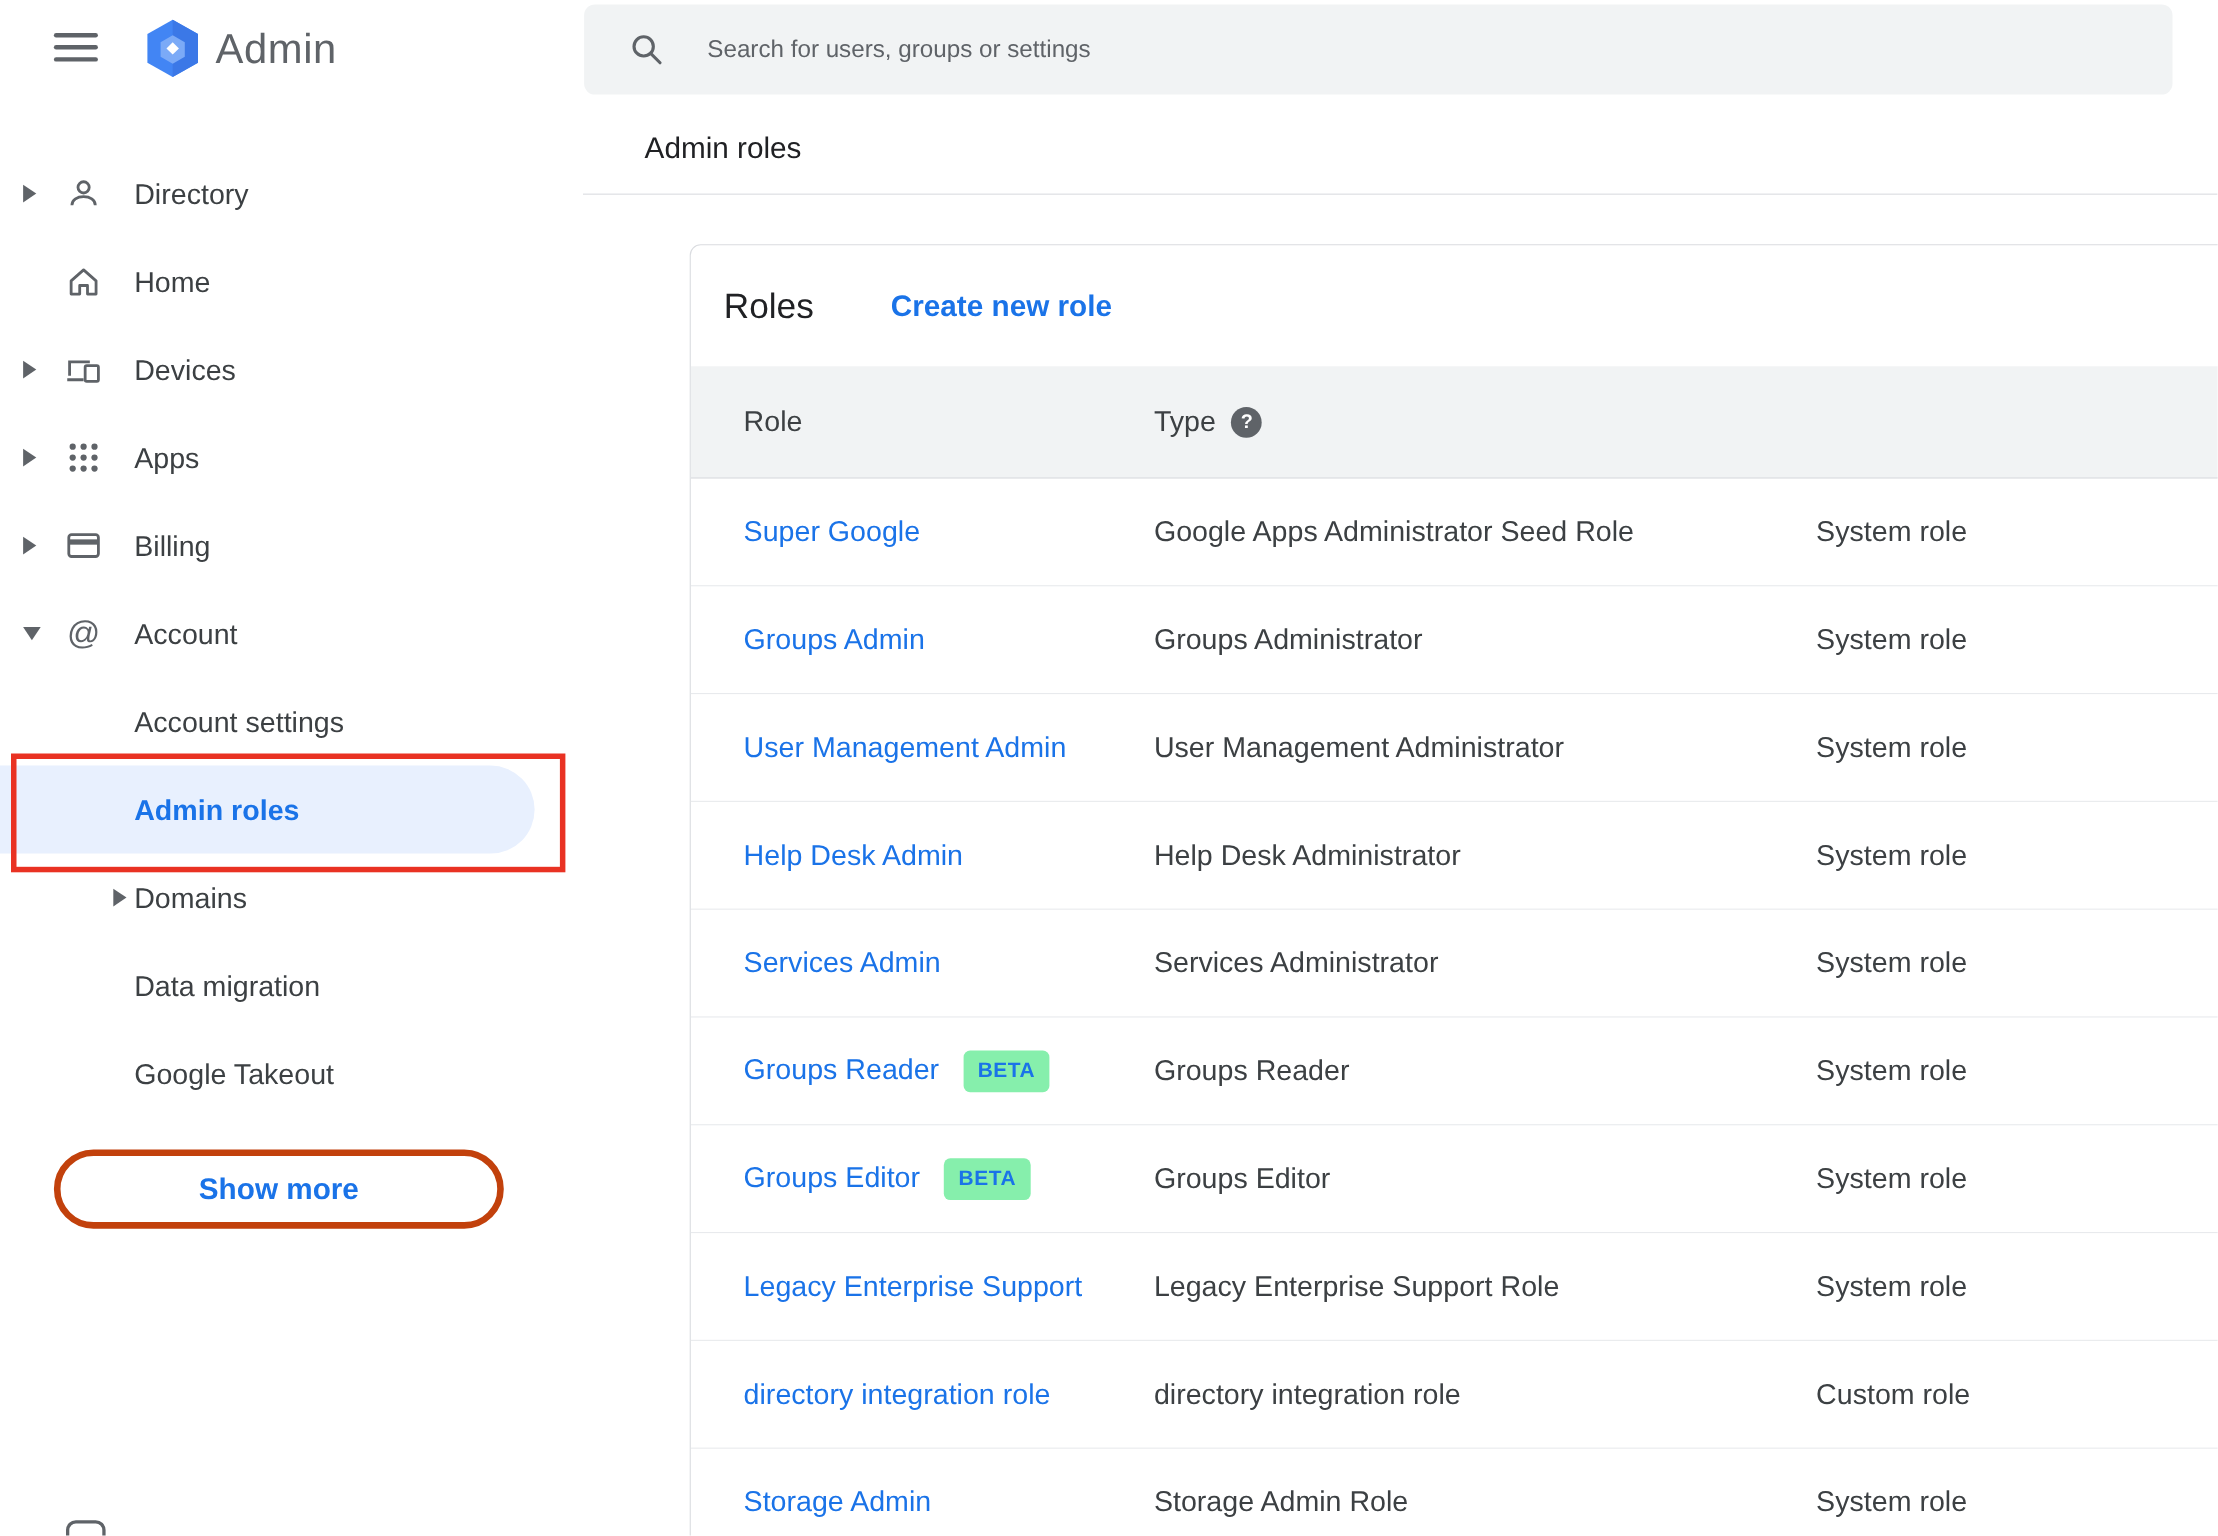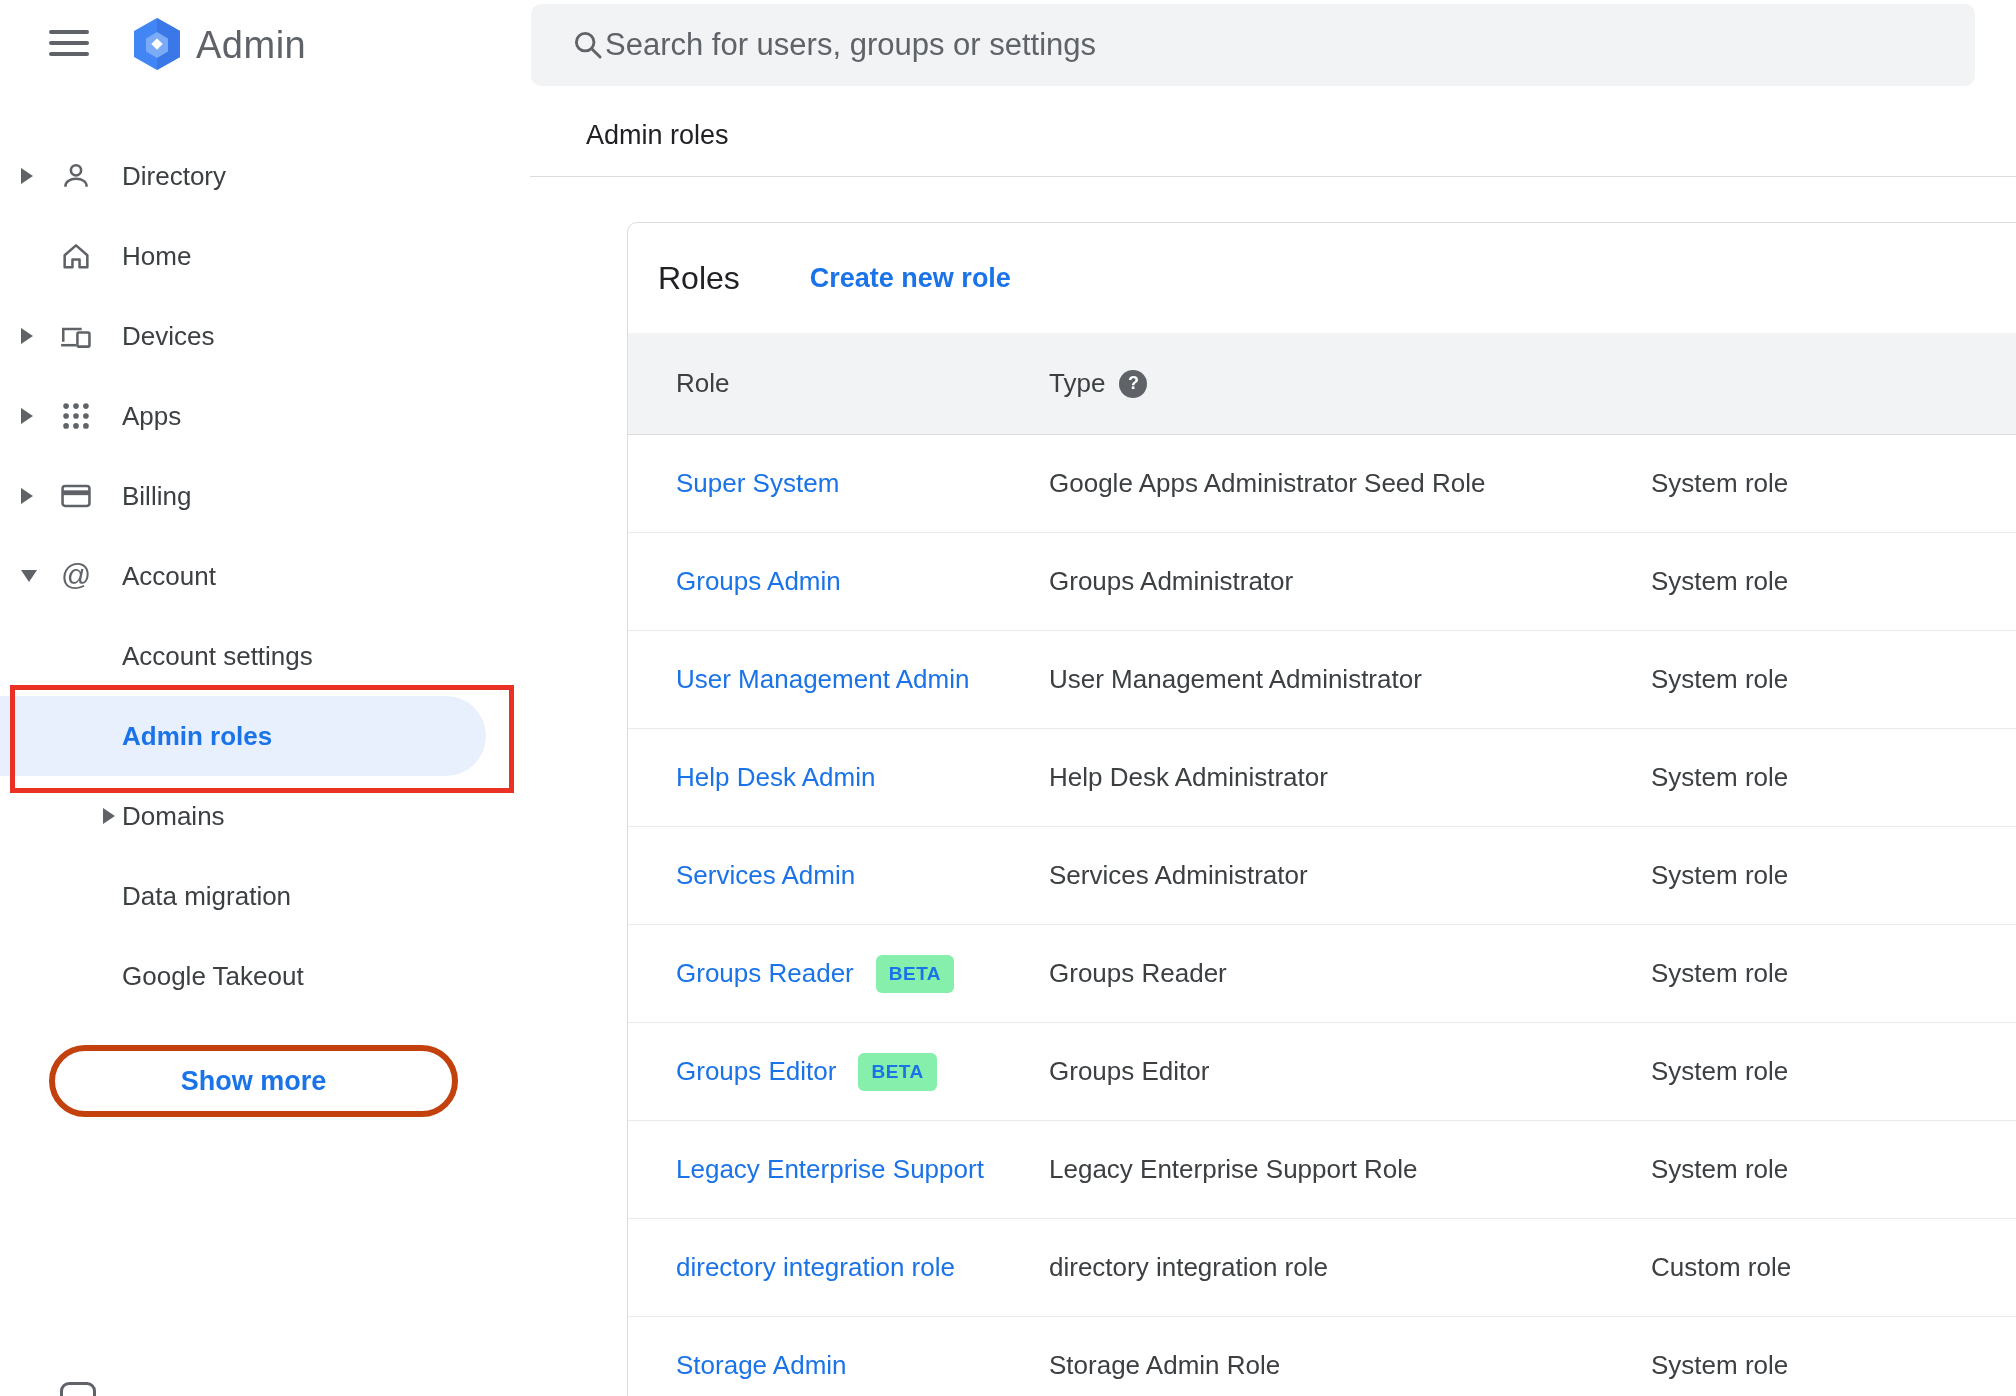--- a/index.html
+++ b/index.html
@@ -43,22 +43,22 @@
   .bottom-icon { position:absolute; left:60px; top:1382px; width:36px; height:36px;
     border:3px solid #5f6368; border-radius:9px; cursor:pointer; }
 
   .annotation { position:absolute; left:10px; top:685px; width:504px; height:108px;
     border:5px solid #e93223; z-index:6; pointer-events:none; }
 
   
   .searchbar { position:absolute; left:531px; top:4px; width:1444px; height:82px;
     background:#f1f3f4; border-radius:10px; display:flex; align-items:center; z-index:2; }
   .searchbar .s-icon { margin-left:40px; display:flex; }
-  .searchbar input { flex:1; margin-right:40px; border:none; outline:none;
-    background:transparent; font-size:31px; color:#c2410c; font-family:inherit; }
+  .searchbar input { flex:1; margin-left:38px; margin-right:40px; border:none; outline:none;
+    background:transparent; font-size:22px; color:#c2410c; font-family:inherit; }
   .searchbar input::placeholder { color:#5f6368; opacity:1; }
 
   
   .breadcrumb { position:absolute; left:586px; top:120px; font-size:27px; color:#202124; }
   .top-divider { position:absolute; left:530px; top:176px; width:1486px; height:1px; background:#dadce0; }
 
   
   .card { position:absolute; left:627px; top:222px; width:1392px; height:1210px;
     border:1px solid #dadce0; border-top-left-radius:10px; background:#fff; overflow:hidden; }
   .card-header { height:110px; display:flex; align-items:center; }
@@ -211,21 +211,21 @@
   </div>
   <div class="thead">
     <div>Role</div>
     <div class="type-h">
       <span>Type</span>
       <span class="help">?</span>
     </div>
   </div>
   <div id="table-body">
       <div class="trow">
-        <div class="cell role"><a class="role-link">Super System</a></div>
+        <div class="cell role"><a class="role-link">Super Google</a></div>
         <div class="cell desc">Google Apps Administrator Seed Role</div>
         <div class="cell type">System role</div>
       </div>
       <div class="trow">
         <div class="cell role"><a class="role-link">Groups Admin</a></div>
         <div class="cell desc">Groups Administrator</div>
         <div class="cell type">System role</div>
       </div>
       <div class="trow">
         <div class="cell role"><a class="role-link">User Management Admin</a></div>

